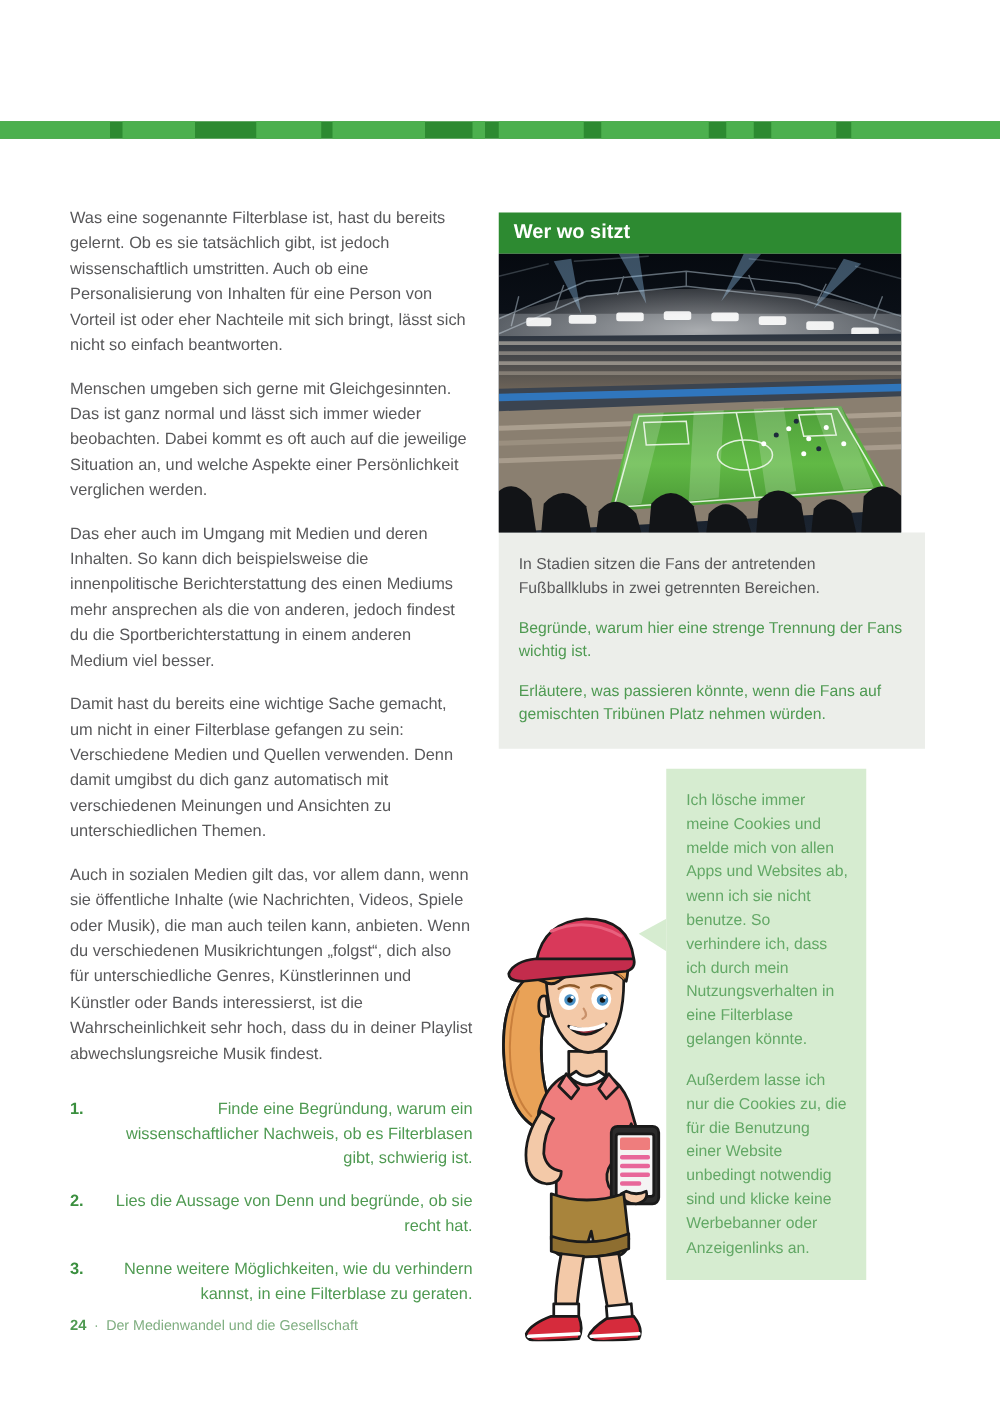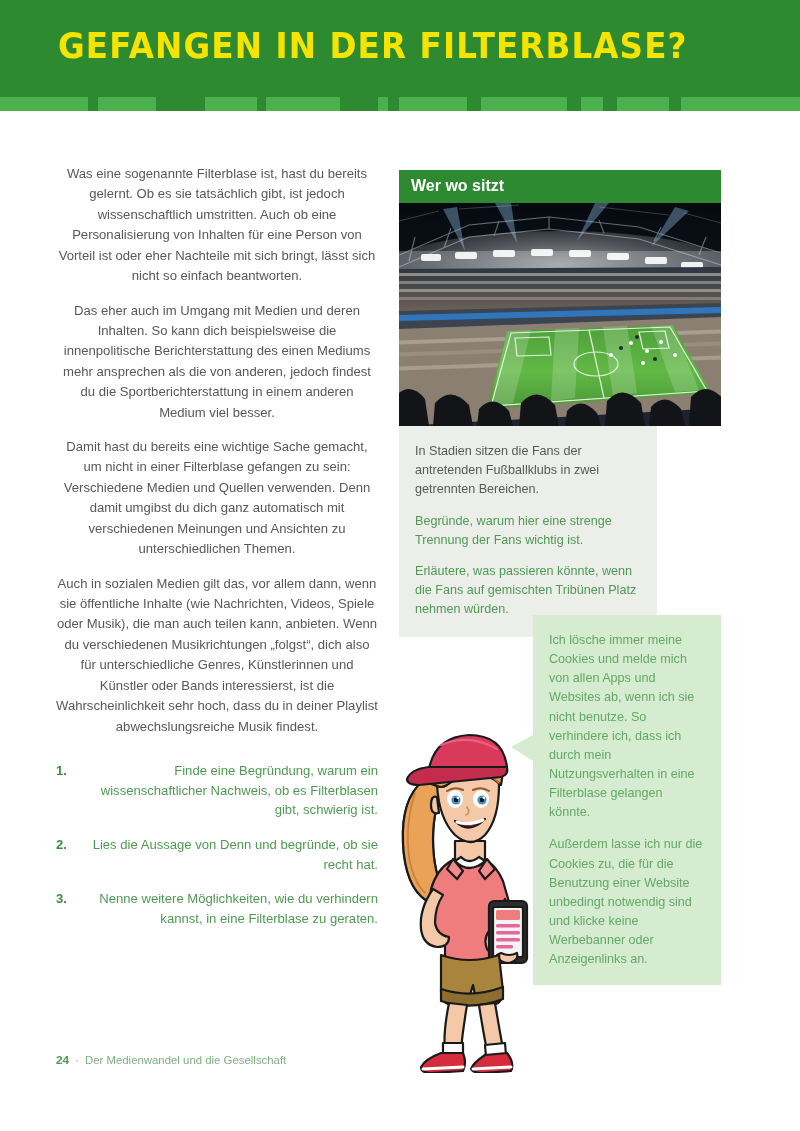--- a/index.html
+++ b/index.html
@@ -71,21 +71,21 @@
     font-weight: 700;
     color: #3a8f3e;
     margin: 0 0 13px 0;
     line-height: 1.3;
   }
   .body-p {
     font-size: 13.1px;
     line-height: 1.56;
     color: #58585a;
     margin: 0 0 14px 0;
-    text-align: center;
+    text-align: left;
   }
 
   
   .tasks {
     margin-top: 24px;
   }
   .task {
     display: flex;
     margin-bottom: 15px;
   }
@@ -121,42 +121,42 @@
     position: relative;
     width: 322px;
     height: 223px;
     overflow: hidden;
     background: #0c1016;
   }
   .caption-box {
     background: #eceeea;
     padding: 16px 18px 18px 16px;
     box-sizing: border-box;
-    width: 258px;
+    width: 341px;
   }
   .caption-intro {
     font-size: 12.6px;
     line-height: 1.5;
     color: #58585a;
     margin: 0 0 13px 0;
   }
   .caption-task {
     font-size: 12.6px;
     line-height: 1.5;
     color: #4f9a52;
     margin: 0 0 13px 0;
   }
   .caption-task:last-child { margin-bottom: 0; }
 
   
   .bubble {
     position: absolute;
     left: 134px;
     top: 445px;
-    width: 188px;
+    width: 160px;
     background: #d6ecd0;
     padding: 16px 14px 16px 16px;
     box-sizing: border-box;
   }
   .bubble-tail {
     position: absolute;
     left: -22px;
     top: 120px;
     width: 0; height: 0;
     border-top: 12px solid transparent;
@@ -196,38 +196,36 @@
     color: #4f9a52;
     font-size: 11.8px;
   }
   .footer-dot { color: #7fae80; }
 </style>
 </head>
 <body>
 
 <div class="page">
 
-  <div class="header">
-    <div class="header-title">Gefangen in der Filterblase?</div>
-  </div>
   <div class="dash-strip">
     <div class="dash" style="left:0px;width:88px;"></div>
     <div class="dash" style="left:98px;width:58px;"></div>
     <div class="dash" style="left:205px;width:52px;"></div>
     <div class="dash" style="left:266px;width:74px;"></div>
     <div class="dash" style="left:378px;width:10px;"></div>
     <div class="dash" style="left:399px;width:68px;"></div>
     <div class="dash" style="left:481px;width:86px;"></div>
     <div class="dash" style="left:581px;width:22px;"></div>
     <div class="dash" style="left:617px;width:52px;"></div>
     <div class="dash" style="left:681px;width:119px;"></div>
   </div>
 
   <div class="col-left">
     <p class="body-p">Was eine sogenannte Filterblase ist, hast du bereits gelernt. Ob es sie tatsächlich gibt, ist jedoch wissenschaftlich umstritten. Auch ob eine Personalisierung von Inhalten für eine Person von Vorteil ist oder eher Nachteile mit sich bringt, lässt sich nicht so einfach beantworten.</p>
+    <p class="body-p">Menschen umgeben sich gerne mit Gleichgesinnten. Das ist ganz normal und lässt sich immer wieder beobachten. Dabei kommt es oft auch auf die jeweilige Situation an, und welche Aspekte einer Persönlichkeit verglichen werden.</p>
     <p class="body-p">Das eher auch im Umgang mit Medien und deren Inhalten. So kann dich beispielsweise die innenpolitische Berichterstattung des einen Mediums mehr ansprechen als die von anderen, jedoch findest du die Sportberichterstattung in einem anderen Medium viel besser.</p>
     <p class="body-p">Damit hast du bereits eine wichtige Sache gemacht, um nicht in einer Filterblase gefangen zu sein: Verschiedene Medien und Quellen verwenden. Denn damit umgibst du dich ganz automatisch mit verschiedenen Meinungen und Ansichten zu unterschiedlichen Themen.</p>
     <p class="body-p">Auch in sozialen Medien gilt das, vor allem dann, wenn sie öffentliche Inhalte (wie Nachrichten, Videos, Spiele oder Musik), die man auch teilen kann, anbieten. Wenn du verschiedenen Musikrichtungen „folgst“, dich also für unterschiedliche Genres, Künstlerinnen und Künstler oder Bands interessierst, ist die Wahrscheinlichkeit sehr hoch, dass du in deiner Playlist abwechslungsreiche Musik findest.</p>
 
     <div class="tasks">
       <div class="task">
         <div class="task-num">1.</div>
         <div class="task-text">Finde eine Begründung, warum ein wissenschaftlicher Nachweis, ob es Filterblasen gibt, schwierig ist.</div>
       </div>
       <div class="task">

